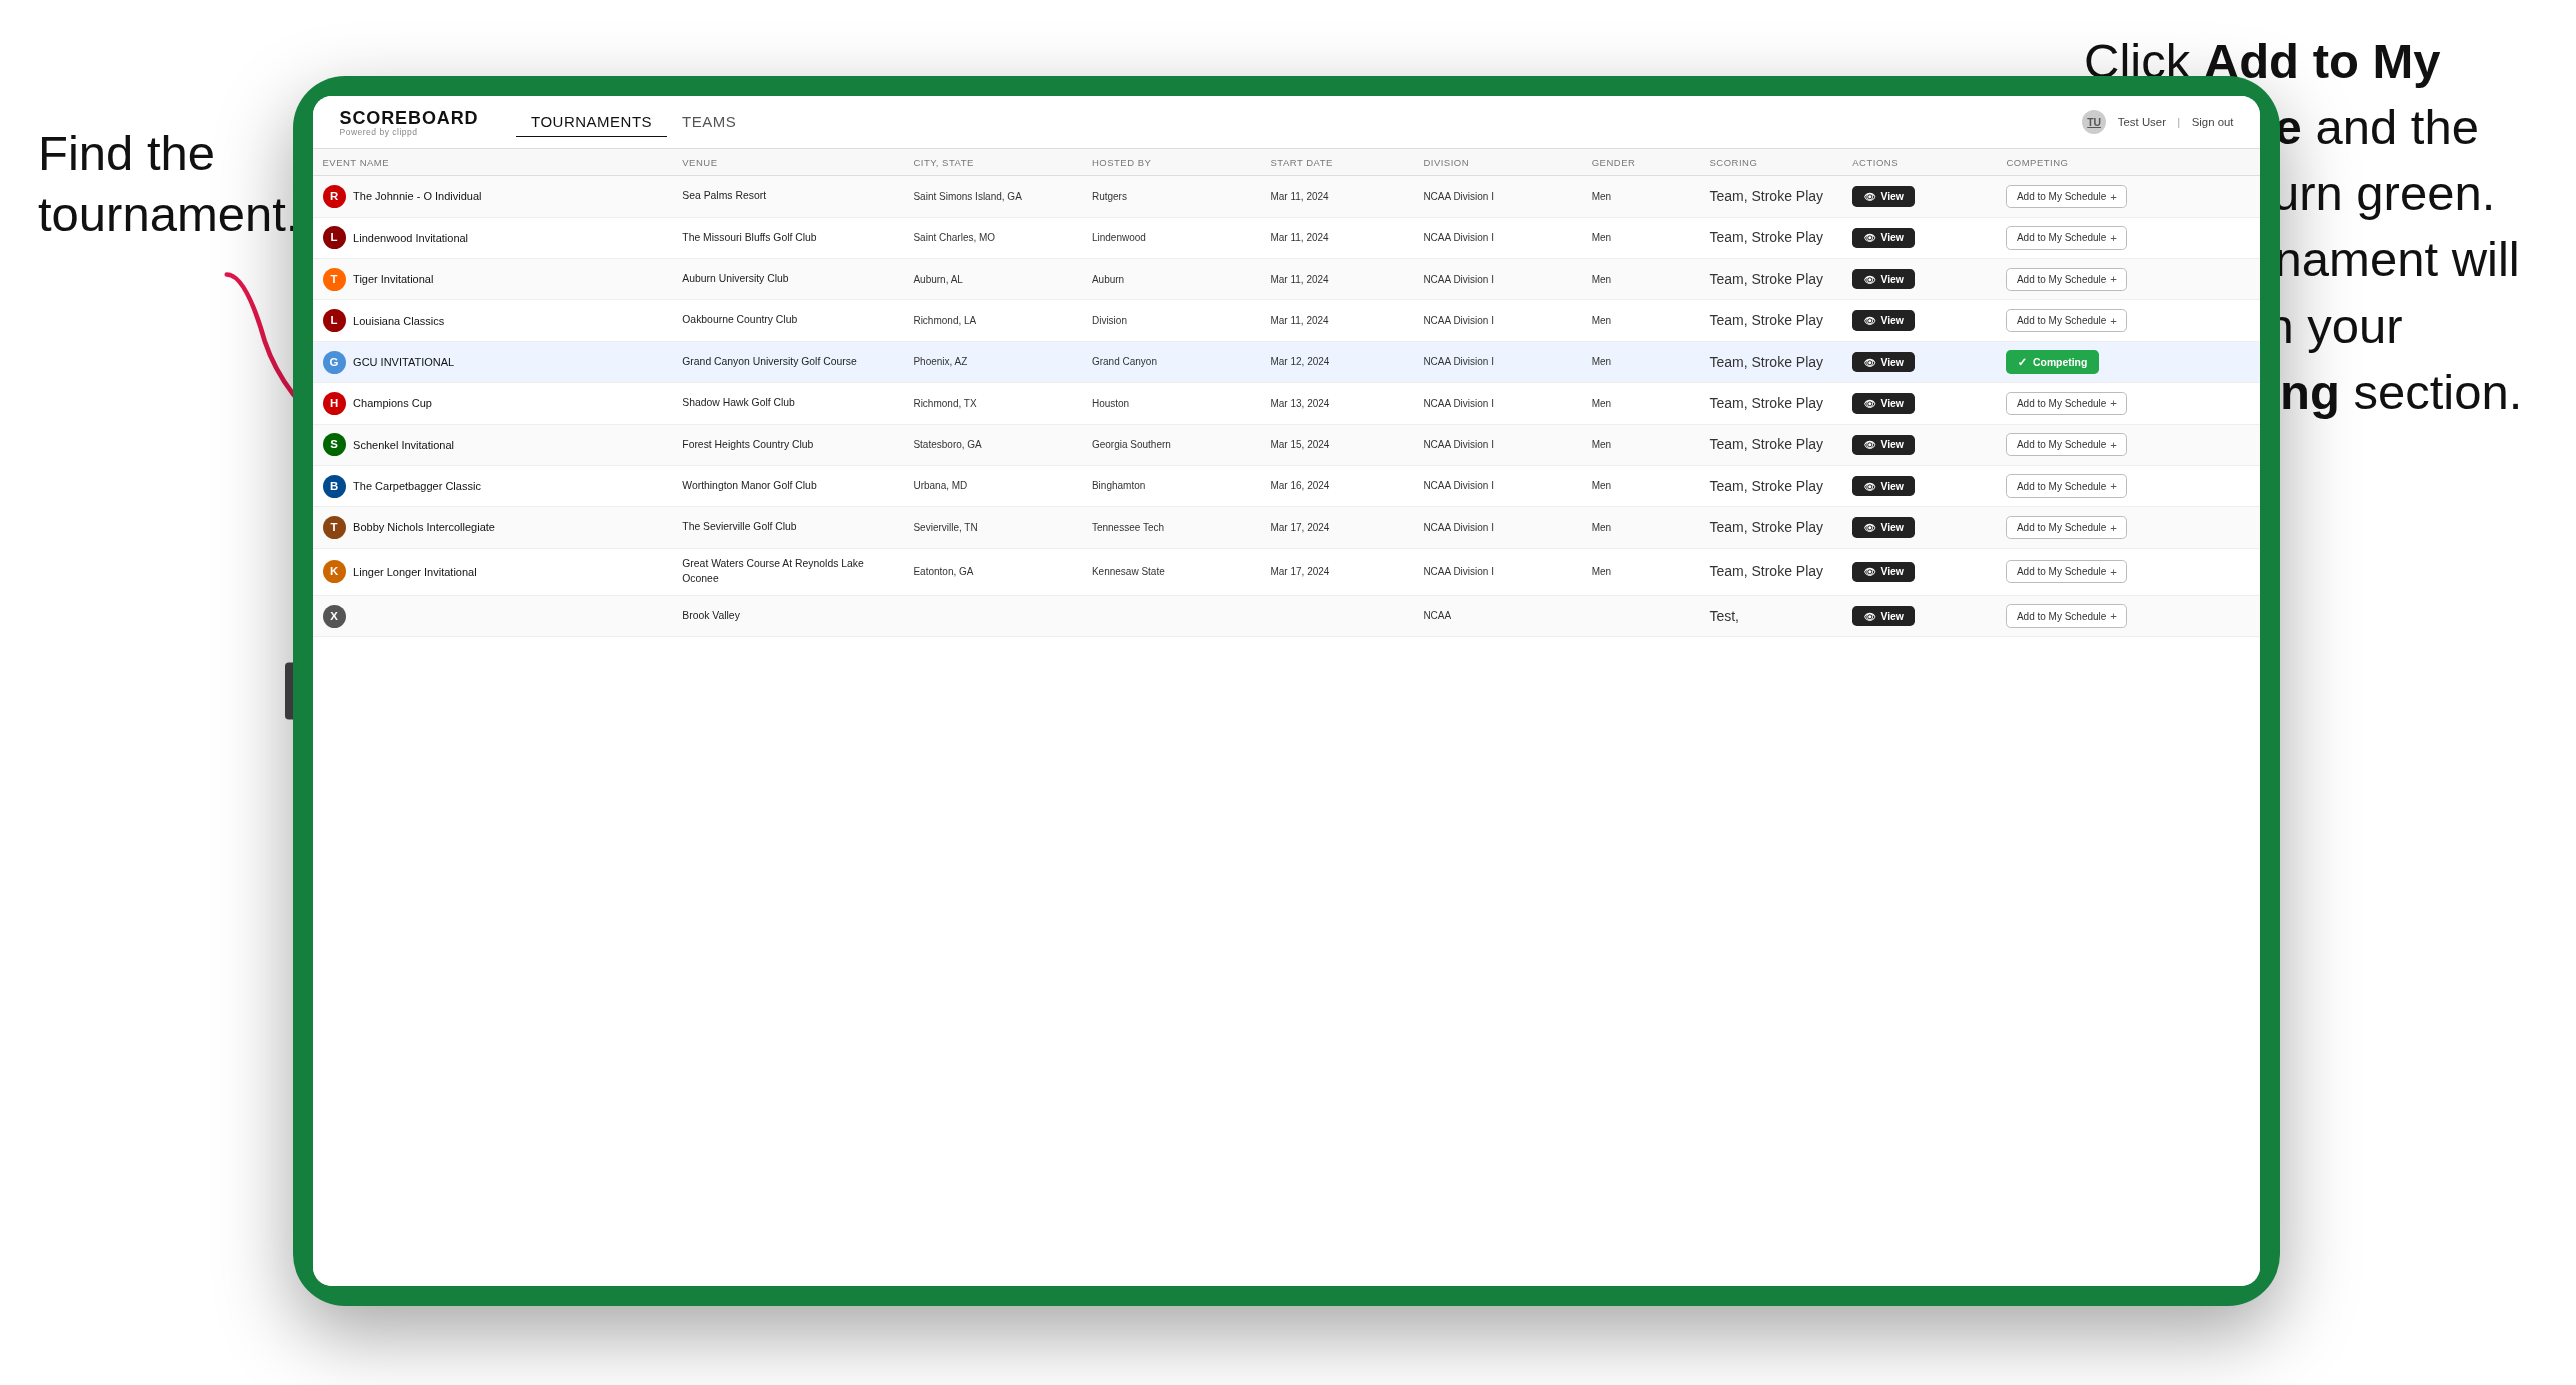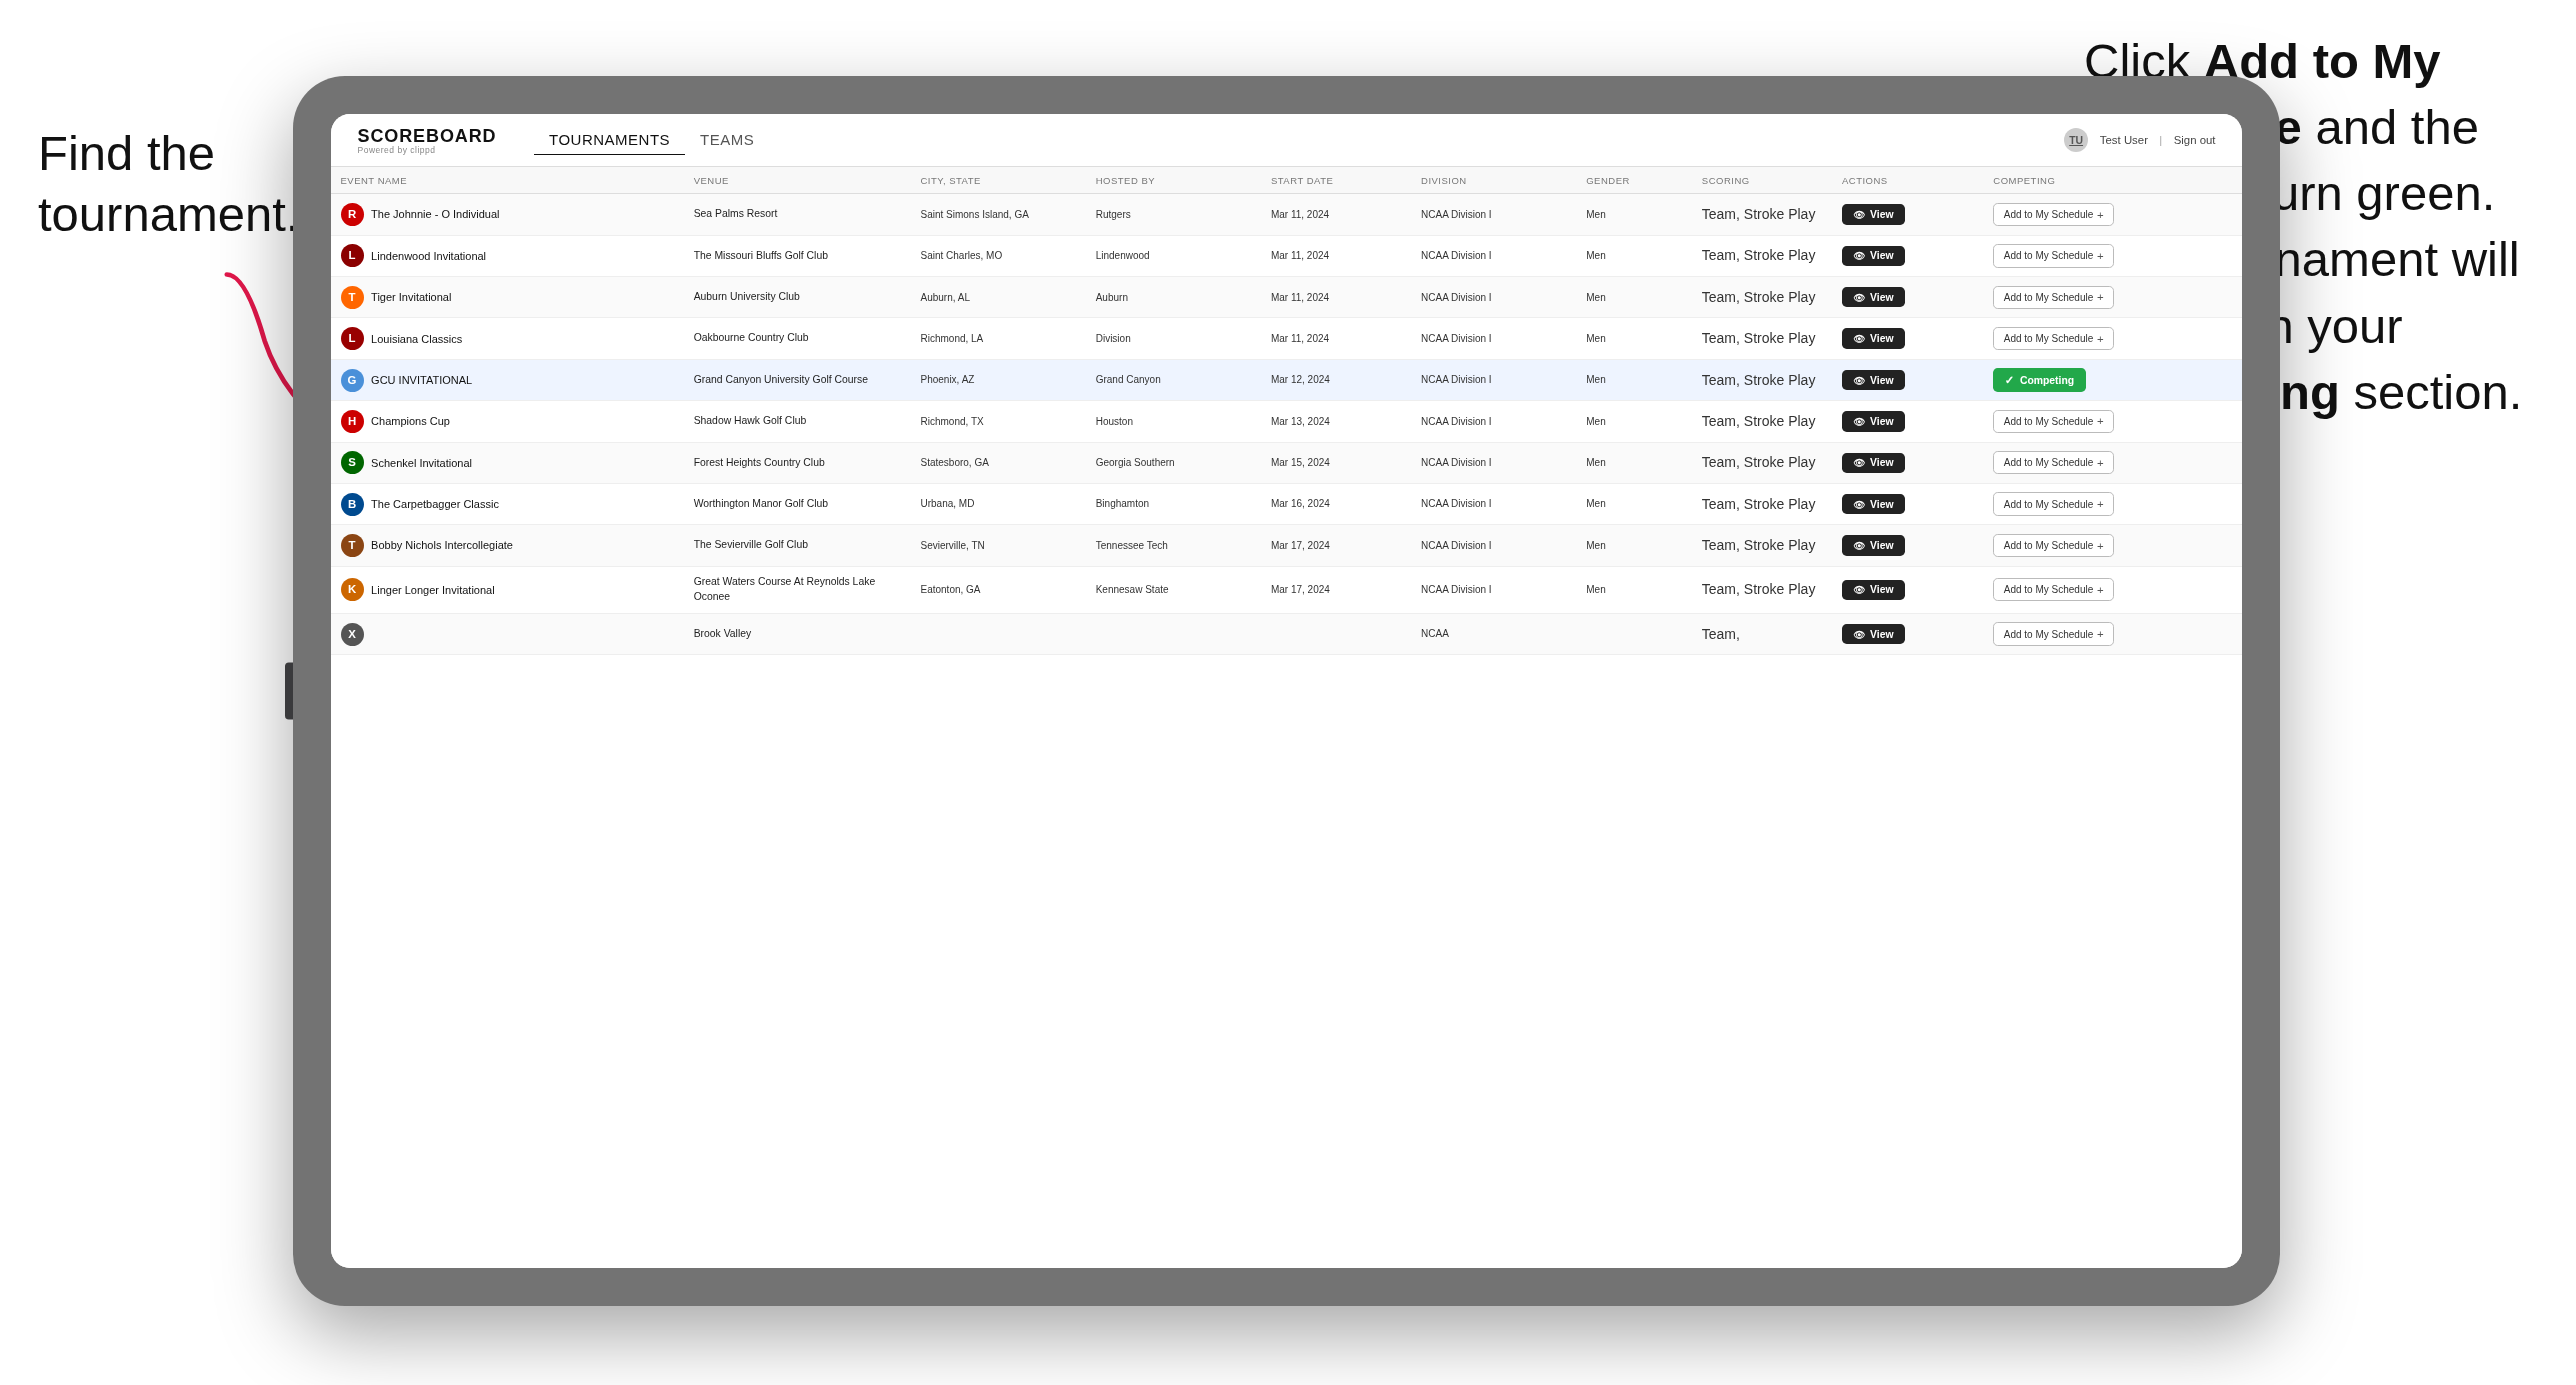--- a/index.html
+++ b/index.html
@@ -51,24 +51,24 @@
       height: 208px;
     }
 
     
     .tablet-frame {
       position: absolute;
       left: 293px;
       top: 76px;
       width: 1987px;
       height: 1230px;
-      background: #737373;
+      background: #15803d;
       border-radius: 52px;
       box-shadow: 0 28px 76px rgba(0,0,0,0.35);
-      padding: 38px;
+      padding: 20px;
       display: flex;
       align-items: center;
       justify-content: center;
     }
     .tablet-screen {
       width: 100%;
       height: 100%;
       background: #f5f5f5;
       border-radius: 19px;
       overflow: hidden;
@@ -624,21 +624,21 @@
       <div class="team-logo-placeholder" style="background:#555555">X</div>
       <span class="event-name-text"></span>
     </div>
   </td>
               <td class="venue-cell">Brook Valley</td>
               <td class="small-text"></td>
               <td class="small-text"></td>
               <td class="small-text"></td>
               <td class="small-text">NCAA</td>
               <td class="small-text"></td>
-              <td class="scoring-cell">Team,</td>
+              <td class="scoring-cell">Test,</td>
               <td class="actions-cell">
     <button class="btn-view">
       <span class="eye-icon">👁</span> View
     </button>
   </td>
               <td class="competing-cell">
       <button class="btn-add">
         Add to My Schedule <span class="plus-icon">+</span>
       </button>
     </td>

